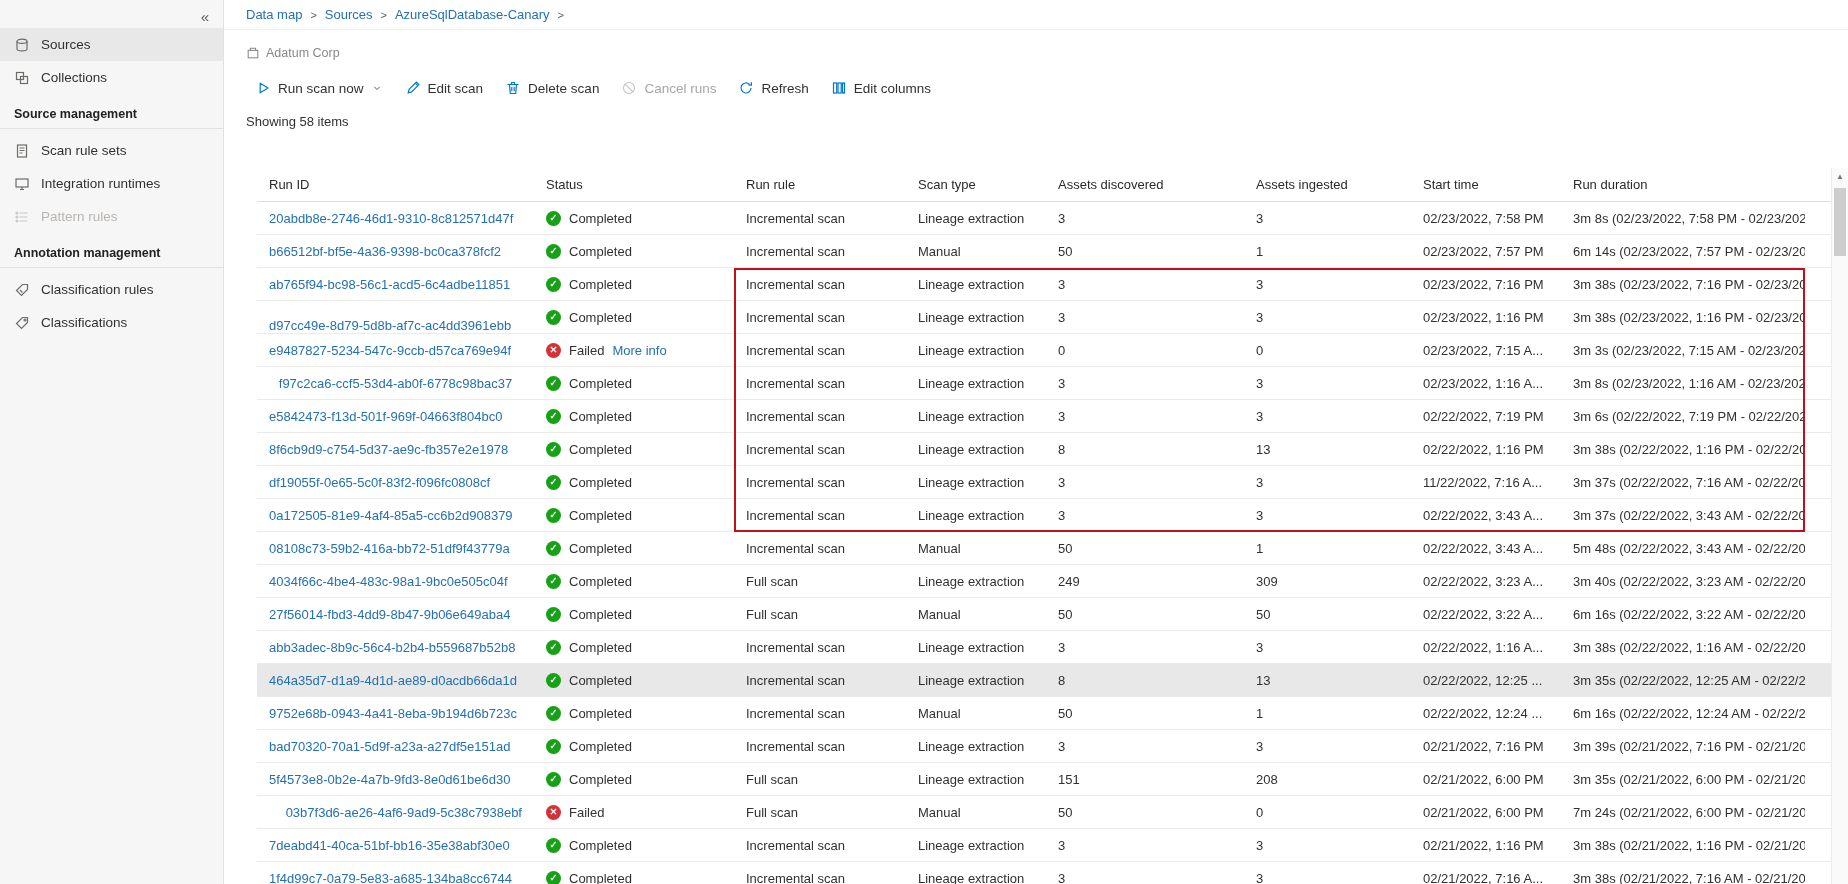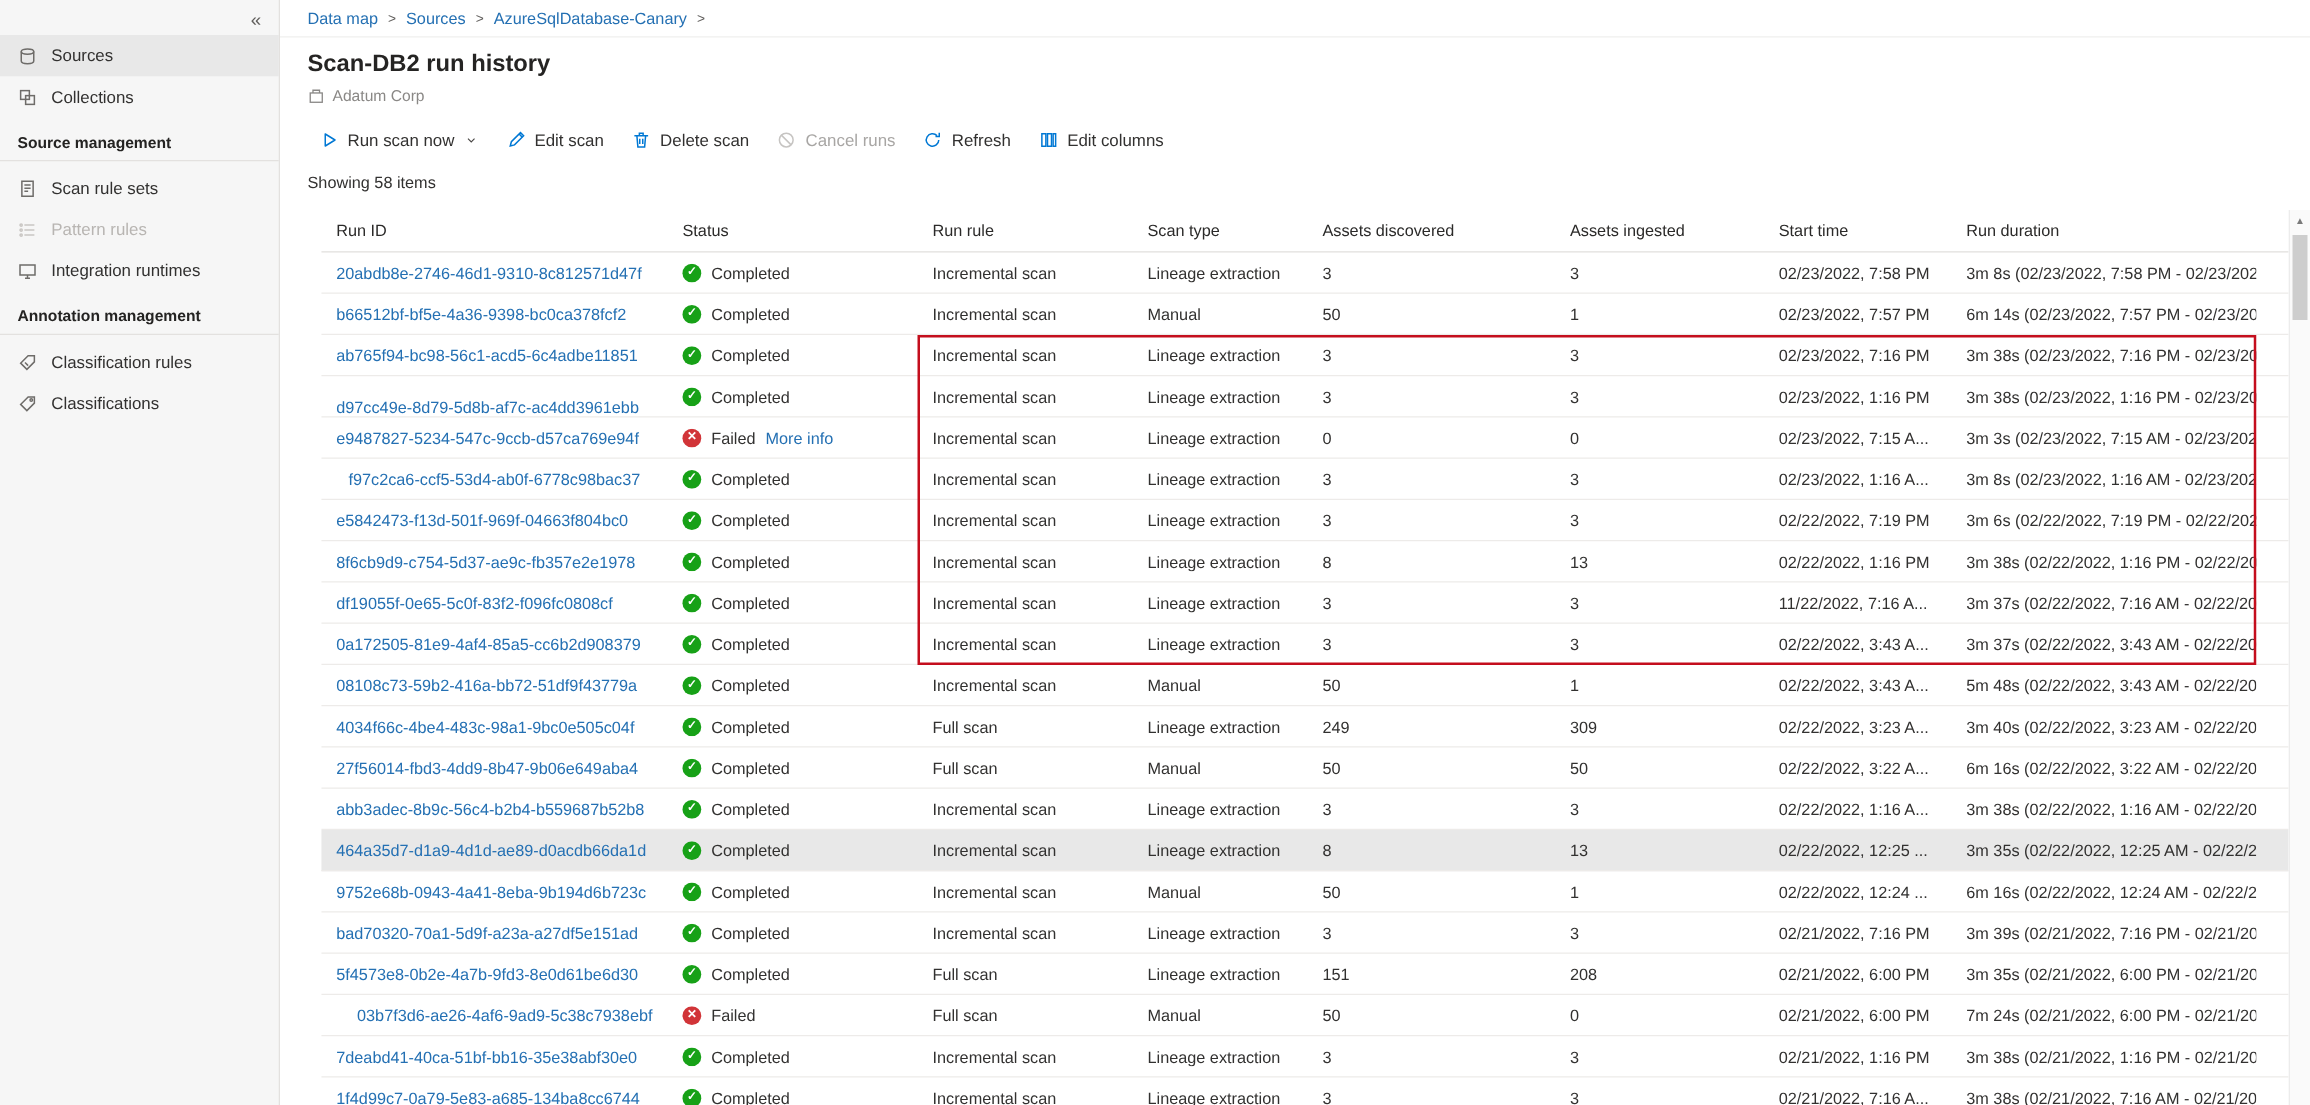--- a/index.html
+++ b/index.html
@@ -125,39 +125,39 @@
         <div class="section-header">Source management</div>
         <div class="nav-item">
           <span class="nav-icon">
             <svg viewBox="0 0 16 16" fill="none" stroke="currentColor" stroke-width="1.2">
               <rect x="3.5" y="2" width="9" height="12"></rect>
               <path d="M5.5 5h5M5.5 7.5h5M5.5 10h3"></path>
             </svg>
           </span>
           <span>Scan rule sets</span>
         </div>
+        <div class="nav-item">
+          <span class="nav-icon">
+            <svg viewBox="0 0 16 16" fill="none" stroke="currentColor" stroke-width="1.2">
+              <rect x="2" y="3" width="12" height="8"></rect>
+              <path d="M6 13.5h4M8 11v2.5"></path>
+            </svg>
+          </span>
+          <span>Integration runtimes</span>
+        </div>
         <div class="nav-item disabled">
           <span class="nav-icon">
             <svg viewBox="0 0 16 16" fill="none" stroke="currentColor" stroke-width="1.2">
               <path d="M5.5 4h8M5.5 8h8M5.5 12h8"></path>
               <circle cx="2.9" cy="4" r=".9"></circle>
               <circle cx="2.9" cy="8" r=".9"></circle>
               <circle cx="2.9" cy="12" r=".9"></circle>
             </svg>
           </span>
           <span>Pattern rules</span>
-        </div>
-        <div class="nav-item">
-          <span class="nav-icon">
-            <svg viewBox="0 0 16 16" fill="none" stroke="currentColor" stroke-width="1.2">
-              <rect x="2" y="3" width="12" height="8"></rect>
-              <path d="M6 13.5h4M8 11v2.5"></path>
-            </svg>
-          </span>
-          <span>Integration runtimes</span>
         </div>
         <div class="section-header">Annotation management</div>
         <div class="nav-item">
           <span class="nav-icon">
             <svg viewBox="0 0 16 16" fill="none" stroke="currentColor" stroke-width="1.2">
               <path d="M8.5 2.5h5v5l-6 6-5-5z"></path>
               <path d="M6 8l2.5 2.5"></path>
             </svg>
           </span>
           <span>Classification rules</span>
@@ -179,21 +179,20 @@
     <div class="breadcrumb-bar" id="breadcrumb">
         <a class="crumb">Data map</a>
         <span class="crumb-sep">&gt;</span>
         <a class="crumb">Sources</a>
         <span class="crumb-sep">&gt;</span>
         <a class="crumb">AzureSqlDatabase-Canary</a>
         <span class="crumb-sep">&gt;</span>
       </div>
 
     <div class="page-header">
-      <h1 class="page-title">Scan-DB2 run history</h1>
       <div class="subtitle">
         <span class="subtitle-icon">
           <svg viewBox="0 0 16 16" fill="none" stroke="currentColor" stroke-width="1.2">
             <rect x="2.5" y="5" width="11" height="8.5"></rect>
               <path d="M5 5V2.5h6V5"></path>
           </svg>
         </span>
         <span>Adatum Corp</span>
       </div>
     </div>

